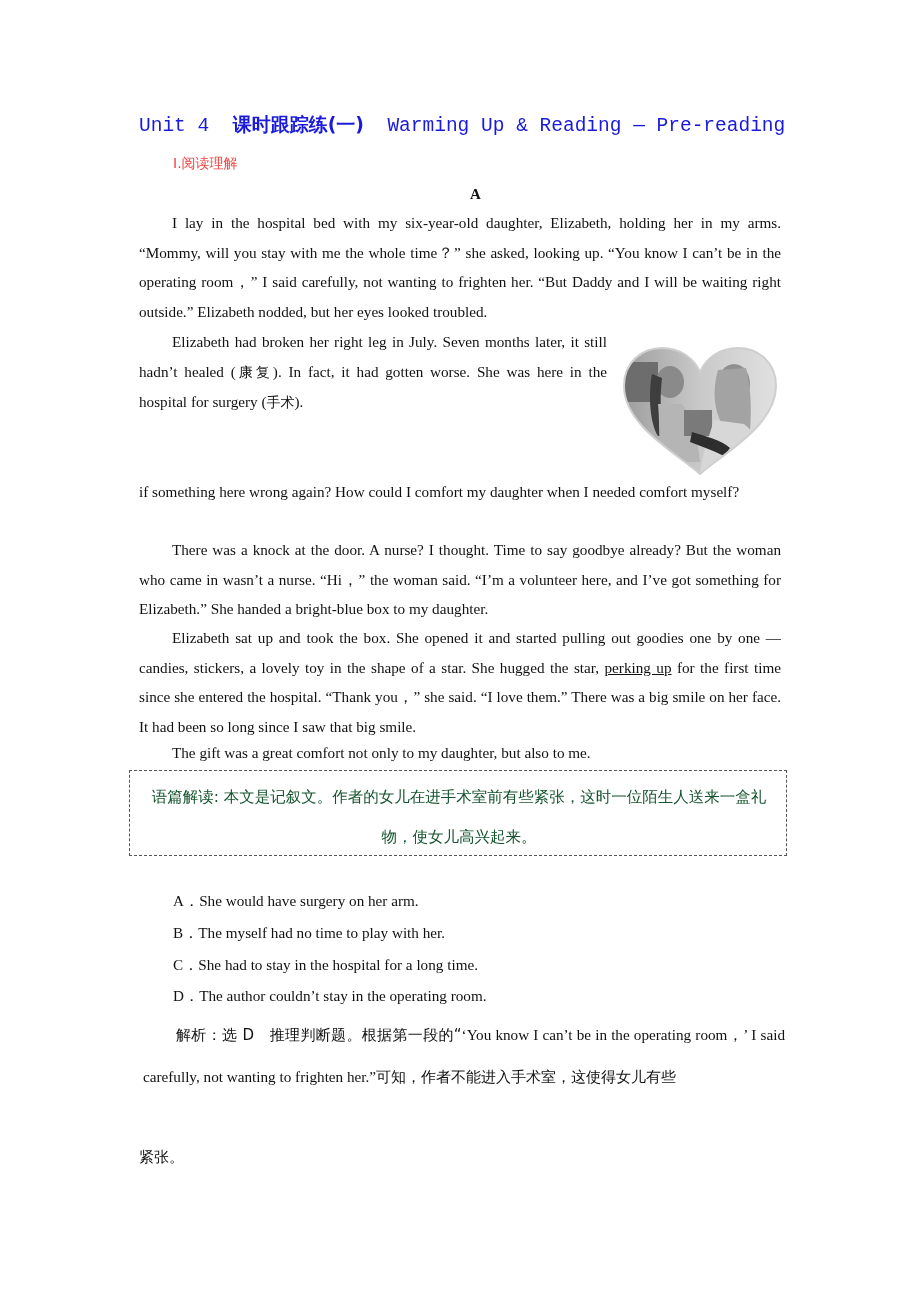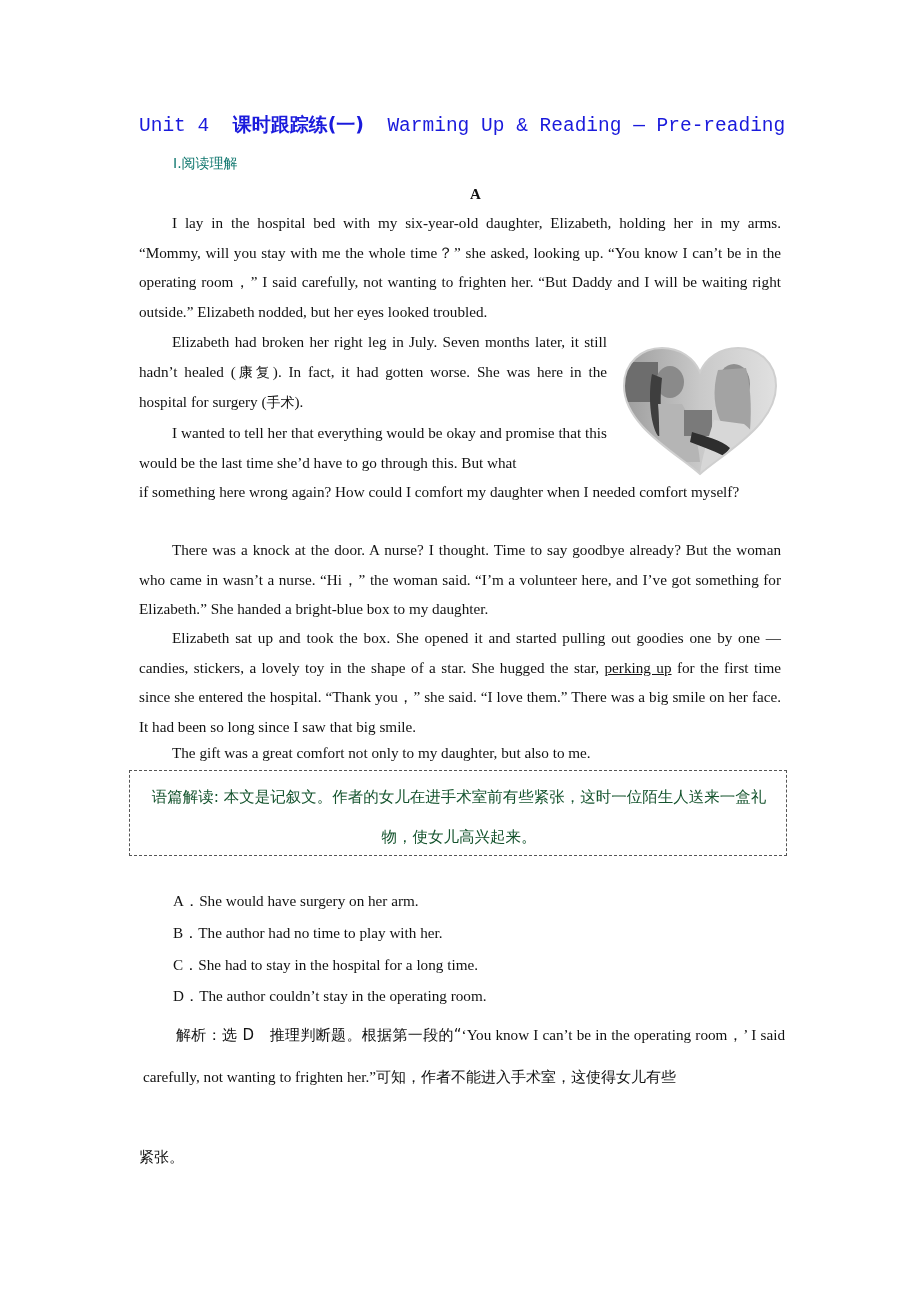--- a/index.html
+++ b/index.html
@@ -10,21 +10,21 @@
     }
     .page { position: absolute; left: 0; top: 0; width: 920px; height: 1302px; }
     .title {
       position: absolute; left: 139px; top: 112px; width: 660px;
       font-family: "Liberation Mono", "DejaVu Sans Mono", monospace;
       font-size: 19.5px; color: #1a1adc; white-space: nowrap; letter-spacing: 0px;
     }
     .title .cn { font-family: "DejaVu Sans", sans-serif; font-weight: bold; font-size: 19px; }
     .section {
       position: absolute; left: 173px; top: 155px;
-      font-family: "DejaVu Sans", sans-serif; font-size: 14px; color: #0f766e;
+      font-family: "DejaVu Sans", sans-serif; font-size: 14px; color: #ef4444;
     }
     .passage-label {
       position: absolute; left: 470px; top: 186px; font-weight: bold; font-size: 15px;
     }
     .para {
       position: absolute; left: 139px; width: 642px;
       font-size: 15.2px; line-height: 29.7px; text-align: justify;
       text-indent: 33px; margin: 0;
     }
     .para.narrow { width: 468px; }
@@ -62,21 +62,20 @@
   </div>
 
   <div class="section">Ⅰ.阅读理解</div>
 
   <div class="passage-label">A</div>
 
   <p class="para" style="top:208px;">I lay in the hospital bed with my six-year-old daughter, Elizabeth, holding her in my arms. “Mommy, will you stay with me the whole time？” she asked, looking up. “You know I can’t be in the operating room，” I said carefully, not wanting to frighten her. “But Daddy and I will be waiting right outside.” Elizabeth nodded, but her eyes looked troubled.</p>
 
   <p class="para narrow" style="top:327px;"><span>Elizabeth had broken her right leg in July. Seven months later, it still hadn’t healed (</span><span class="cn-inline">康复</span><span>). In fact, it had gotten worse. She was here in the hospital for surgery (</span><span class="cn-inline">手术</span><span>).</span></p>
 
-  <p class="para narrow" style="top:418px;">I wanted to tell her that everything would be okay and promise that this would be the last time she’d have to go through this. But what</p>
   <p class="para" style="top:477px; text-indent:0;">if something here wrong again? How could I comfort my daughter when I needed comfort myself?</p>
 
   <div class="heart-wrap">
     <svg width="164" height="134" viewBox="0 0 164 134">
       <defs>
         <clipPath id="heartClip">
           <path d="M82 130 C60 110 6 82 6 42 C6 18 24 4 44 4 C62 4 76 14 82 28 C88 14 102 4 120 4 C140 4 158 18 158 42 C158 82 104 110 82 130 Z"></path>
         </clipPath>
         <linearGradient id="bg" x1="0" y1="0" x2="1" y2="0">
           <stop offset="0" stop-color="#9a9a9a"></stop>
@@ -107,21 +106,21 @@
   <p class="para" style="top:738px;">The gift was a great comfort not only to my daughter, but also to me.</p>
 
   <div class="summary-box">
     <span>语篇解读:</span> <span>本文是记叙文。作者的女儿在进手术室前有些紧张，这时一位陌生人送来一盒礼物，使女儿高兴起来。</span>
   </div>
 
   <div class="q-line" style="top:891px;">
     <span>A．</span><span>She would have surgery on her arm.</span>
   </div>
   <div class="q-line" style="top:923px;">
-    <span>B．</span><span>The author had no time to play with her.</span>
+    <span>B．</span><span>The myself had no time to play with her.</span>
   </div>
   <div class="q-line" style="top:955px;">
     <span>C．</span><span>She had to stay in the hospital for a long time.</span>
   </div>
   <div class="q-line" style="top:986px;">
     <span>D．</span><span>The author couldn’t stay in the operating room.</span>
   </div>
 
   <p class="analysis" style="top:1010px;"><span class="cn">解析：选 D　推理判断题。根据第一段的“</span><span>‘You know I can’t be in the operating room，’ I said carefully, not wanting to frighten her.”</span><span class="cn">可知，作者不能进入手术室，这使得女儿有些</span></p>
 

